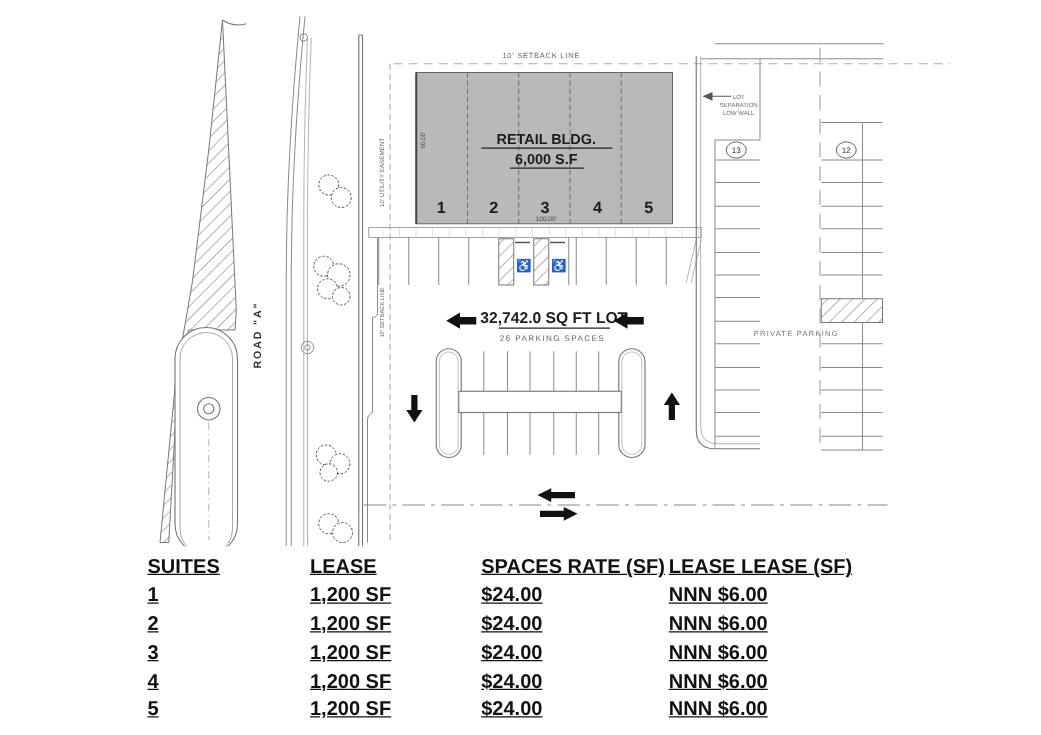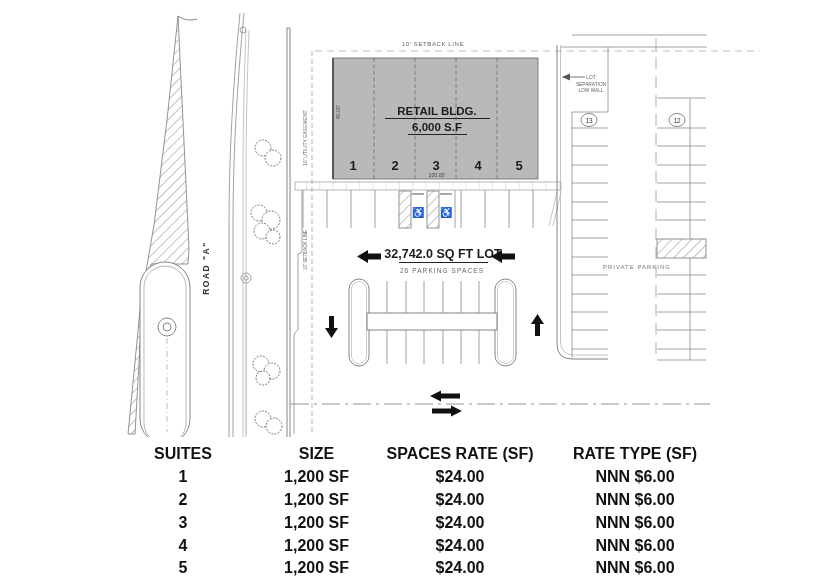--- a/index.html
+++ b/index.html
@@ -6,22 +6,22 @@
   #stage{position:relative;width:833px;height:588px;background:#fff;overflow:hidden;
          font-family:"Liberation Sans",sans-serif;}
   svg text{font-family:"Liberation Sans",sans-serif;}
   .ln{stroke:#8a8a8a;fill:none;stroke-width:.8;}
   .ln2{stroke:#777;fill:none;stroke-width:.9;}
   .lnl{stroke:#aaa;fill:none;stroke-width:.7;}
   .tgray{fill:#666;}
   .tdark{fill:#1c1c1c;}
   .lease-table{position:absolute;left:118px;top:443px;display:grid;
     grid-template-columns:130px 137px 150px 200px;grid-auto-rows:22.8px;
-    font-size:16px;font-weight:700;color:#111;text-align:center;
-    font-family:"Liberation Sans",sans-serif;}
+    font-size:16px;font-weight:700;color:#111;text-align:left;
+    font-family:"Liberation Sans",sans-serif;text-decoration:underline;}
   .lease-table .cell{align-self:center;}
   .row{display:contents;}
 </style>
 </head>
 <body>
 
 <div id="stage">
 
 <svg width="833" height="437" viewBox="0 0 833 437">
   <defs>
@@ -170,23 +170,23 @@
     <text x="677" y="122.5" text-anchor="middle" font-size="6.5" fill="#333">12</text>
   </g>
 
   <text x="637" y="269" text-anchor="middle" font-size="6" letter-spacing="1" fill="#777">PRIVATE PARKING</text>
 </svg>
 
 
 <div class="lease-table">
   <div class="row">
     <div class="cell">SUITES</div>
-    <div class="cell">SIZE</div>
+    <div class="cell">LEASE</div>
     <div class="cell">SPACES RATE (SF)</div>
-    <div class="cell">RATE TYPE (SF)</div>
+    <div class="cell">LEASE LEASE (SF)</div>
   </div>
   <div class="row">
     <div class="cell">1</div>
     <div class="cell">1,200 SF</div>
     <div class="cell">$24.00</div>
     <div class="cell">NNN $6.00</div>
   </div>
   <div class="row">
     <div class="cell">2</div>
     <div class="cell">1,200 SF</div>

